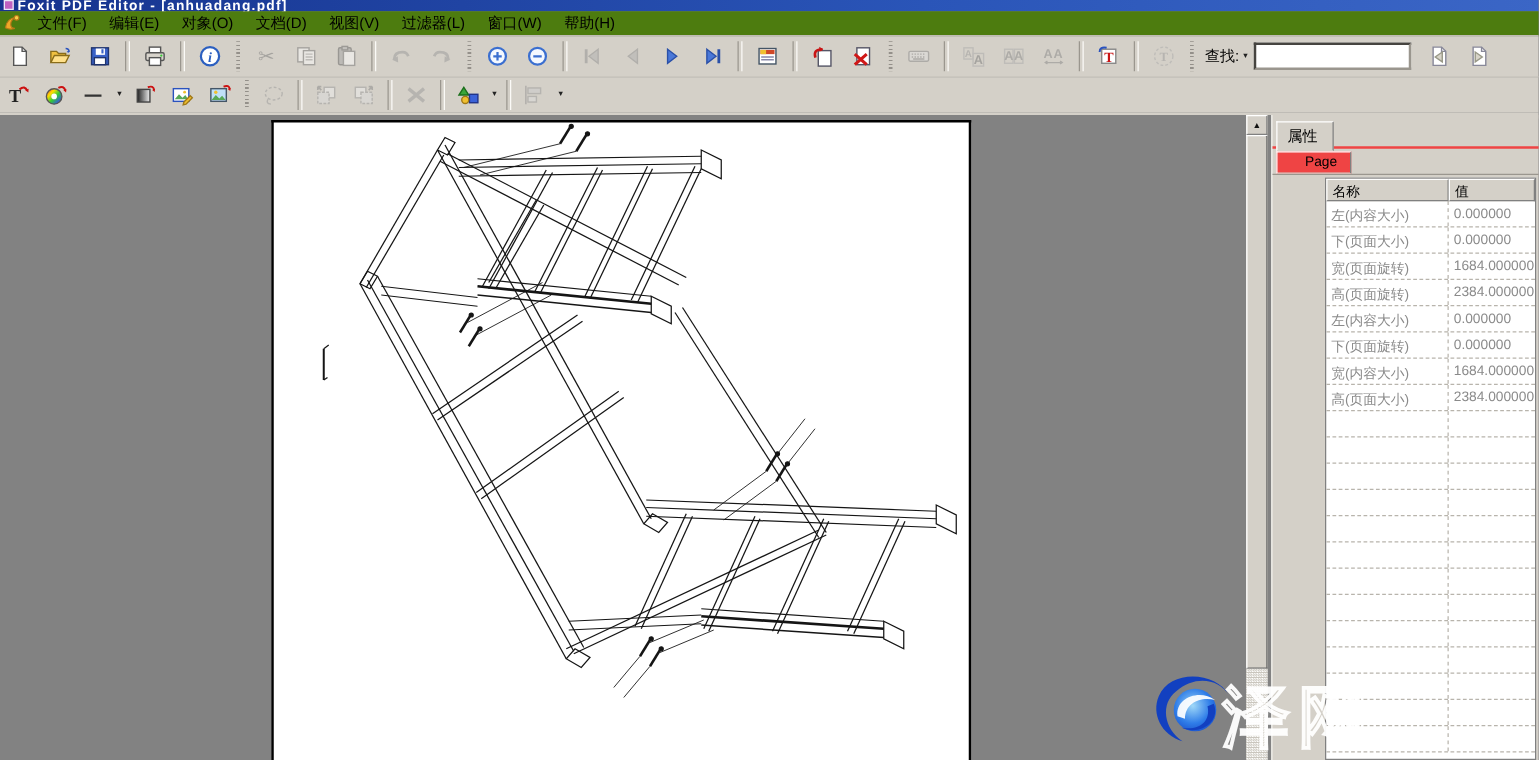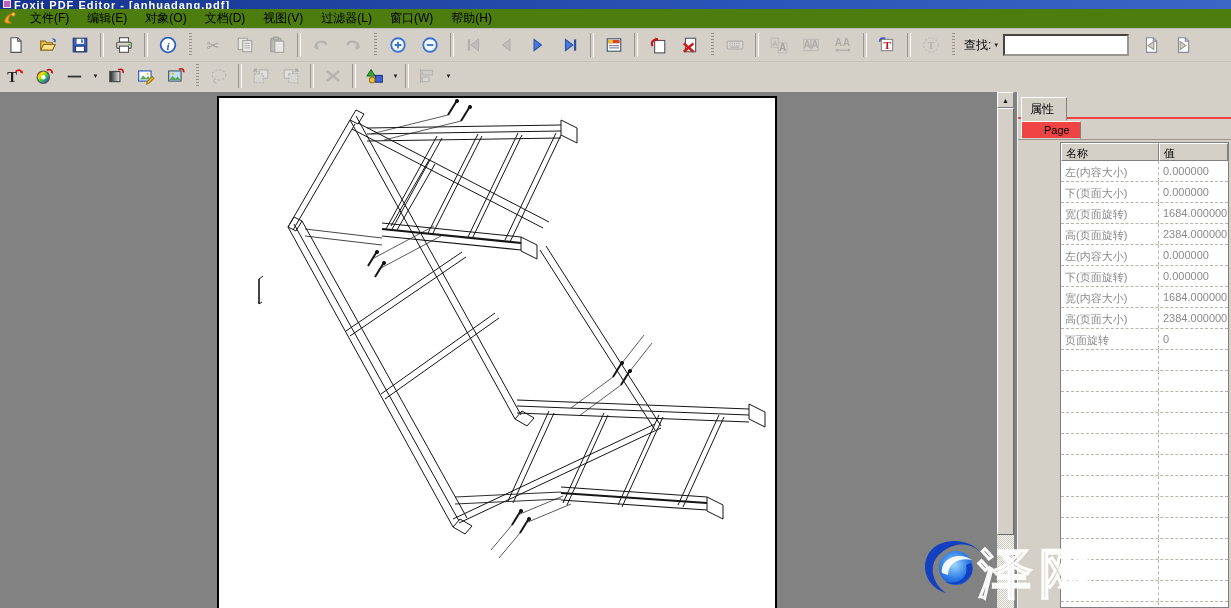--- a/index.html
+++ b/index.html
@@ -560,24 +560,20 @@
             </div>
             <div class="prow">
               <div class="pc n">宽(内容大小)</div>
               <div class="pc v">1684.000000</div>
             </div>
             <div class="prow">
               <div class="pc n">高(页面大小)</div>
               <div class="pc v">2384.000000</div>
             </div>
             <div class="prow">
-              <div class="pc n">页面旋转</div>
-              <div class="pc v">0</div>
-            </div>
-            <div class="prow">
               <div class="pc n"></div>
               <div class="pc v"></div>
             </div>
             <div class="prow">
               <div class="pc n"></div>
               <div class="pc v"></div>
             </div>
             <div class="prow">
               <div class="pc n"></div>
               <div class="pc v"></div>

